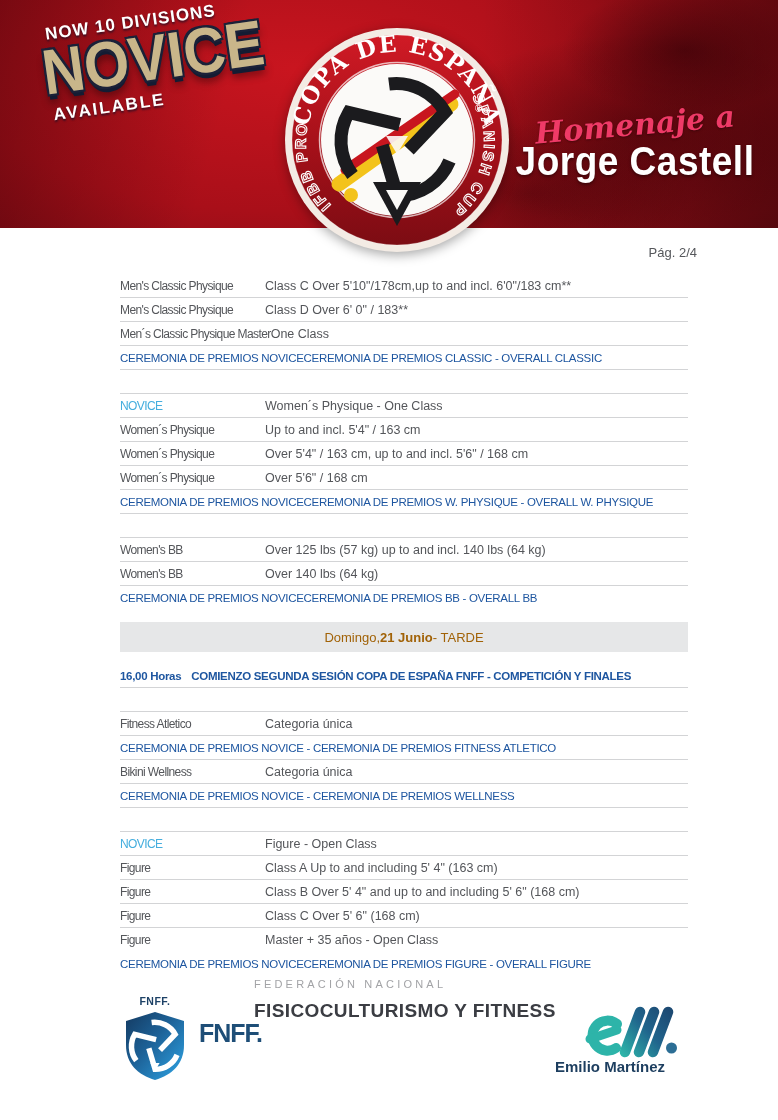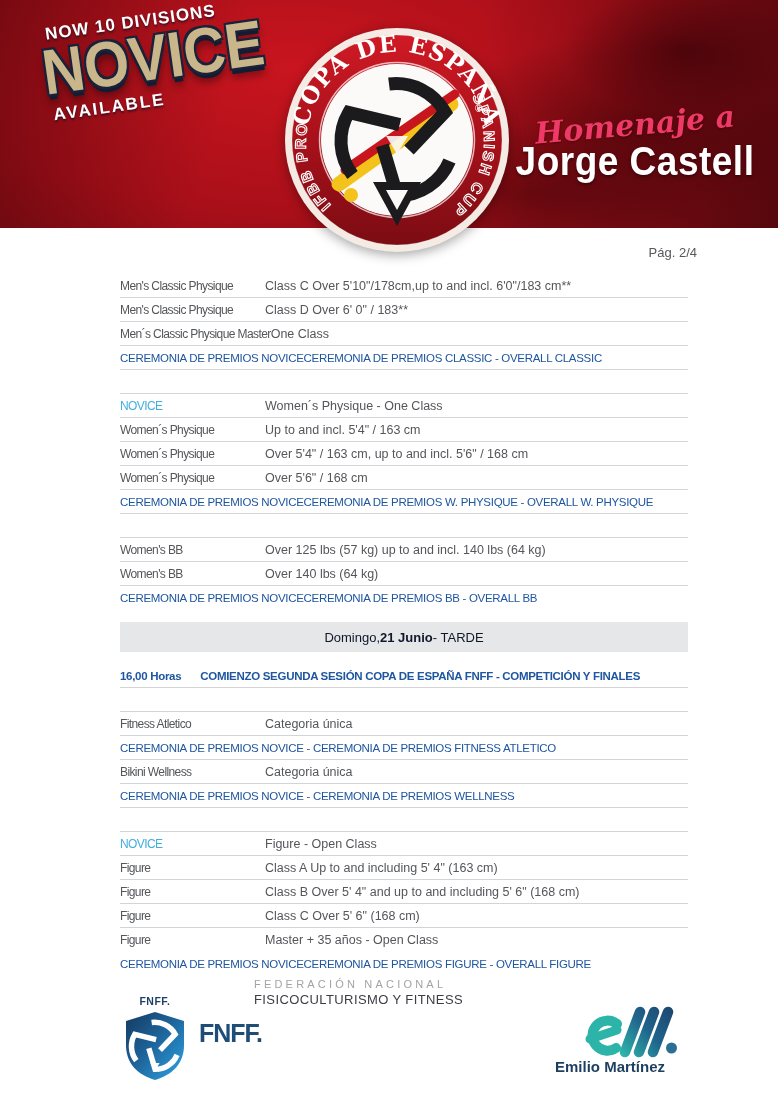--- a/index.html
+++ b/index.html
@@ -42,39 +42,39 @@
   
   .pagenum{position:absolute;top:245px;right:81px;font-size:13px;color:#55575b}
 
   
   .schedule{position:absolute;left:120px;top:274px;width:568px}
   .trow{height:24px;display:flex;align-items:center;border-bottom:1px solid #d3d4d6;
     font-size:12.5px;color:#54565a;white-space:nowrap}
   .trow.no-rule{border-bottom:none}
   .t-spacer{height:24px}
   .t-gap{height:12px}
-  .t-banner{height:30px;background:#e6e7e8;justify-content:center;font-size:13px;color:#0f172a}
+  .t-banner{height:30px;background:#e6e7e8;justify-content:center;font-size:13px;color:#a16207}
   .t-banner b{font-weight:bold}
   .lbl{flex:0 0 145px;font-size:12px;letter-spacing:-.6px;overflow:visible}
   .lbl.novice{color:#45aede}
   .val{font-size:12.5px}
   .t-ceremony{color:#1e56a0;font-weight:normal;font-size:11.5px;letter-spacing:-.3px}
   .t-ceremony .cer.first-of-two{flex:0 0 167px}
   .t-session{color:#1e56a0;font-weight:bold;font-size:11.5px;letter-spacing:-.3px}
-  .t-session .time{flex:none;margin-right:19px}
+  .t-session .time{flex:none;margin-right:10px}
 
   
   .fnff-small{position:absolute;left:121px;top:995px;width:68px;text-align:center;
     font-size:10.5px;font-weight:bold;letter-spacing:.5px;color:#1d4166}
   .fnff-shield{position:absolute;left:121px;top:1008px}
   .fnff-word{position:absolute;left:199px;top:1019px;font-size:25px;font-weight:bold;
     color:#1e4e77;letter-spacing:-1px}
   .fed{position:absolute;left:254px;top:978px}
   .fed-1{font-size:11px;color:#a2a3a6;letter-spacing:3.2px}
-  .fed-2{font-size:13px;color:#3b3d43;font-weight:normal;letter-spacing:.4px;margin-top:2px}
+  .fed-2{font-size:19px;color:#3b3d43;font-weight:bold;letter-spacing:.4px;margin-top:10px}
   .em-logo{position:absolute;left:583px;top:999px}
   .em-name{position:absolute;left:555px;top:1058px;width:150px;text-align:left;
     font-size:15px;font-weight:bold;color:#1d3e5f}
   .em-sub{position:absolute;left:555px;top:1129px;width:150px;text-align:left;
     font-size:10px;font-weight:bold;color:#37b0ab;letter-spacing:3.5px}
 </style>
 </head>
 <body>
 
 <div class="page">

